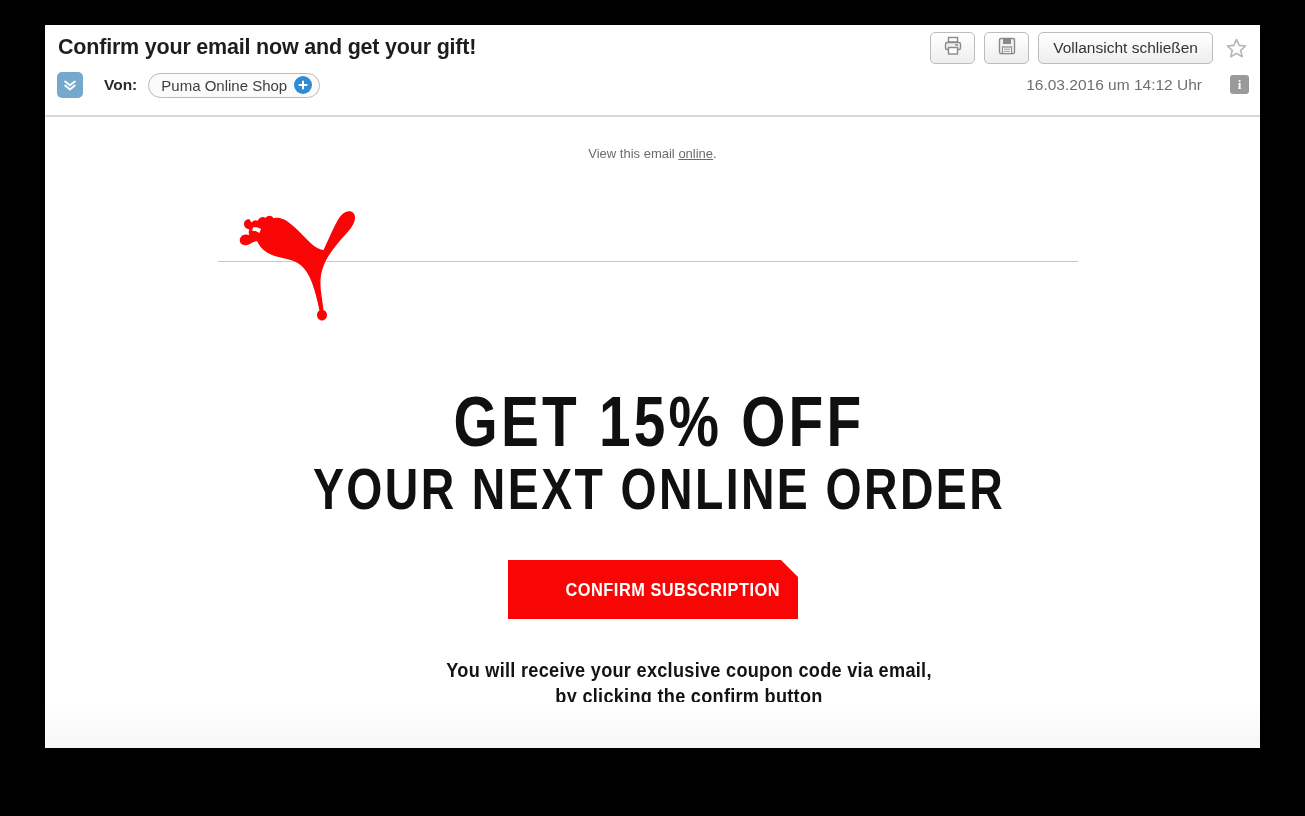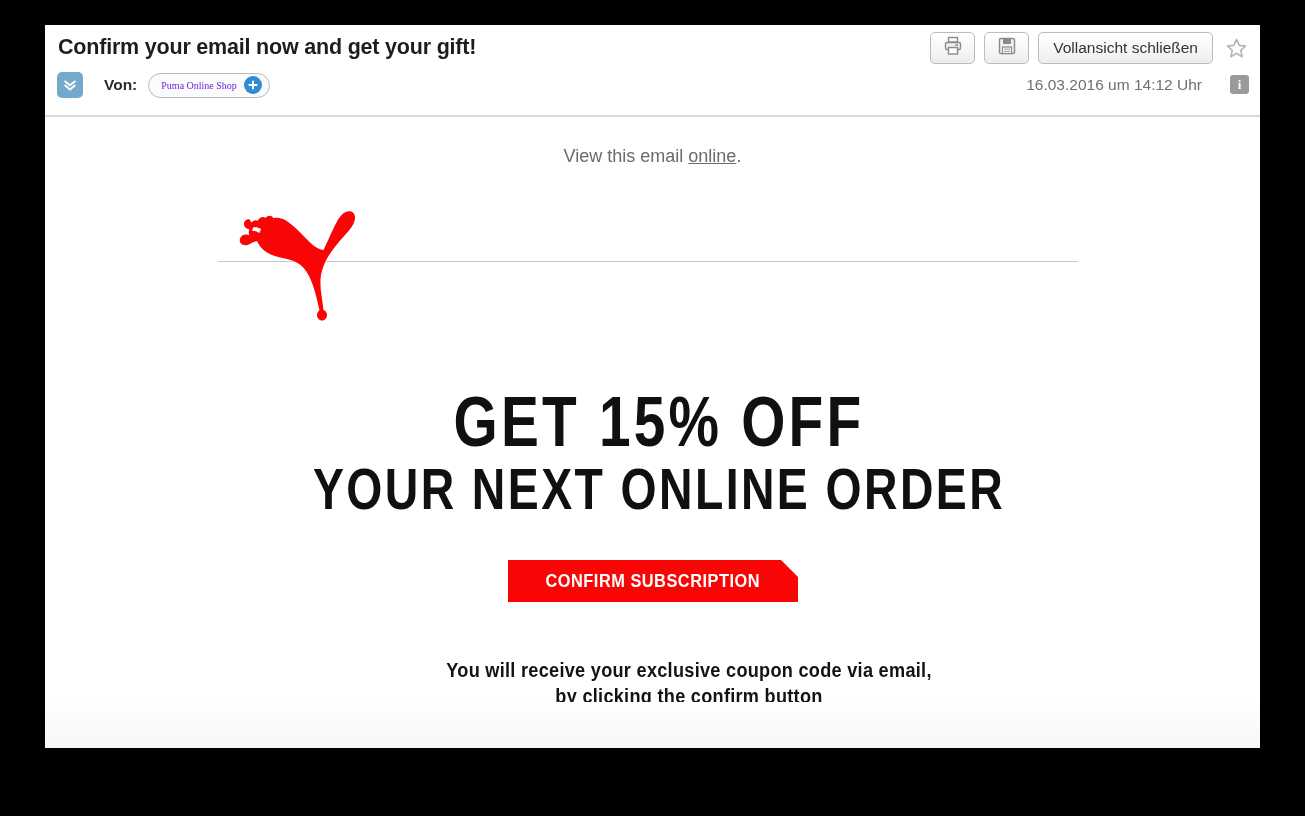--- a/index.html
+++ b/index.html
@@ -81,24 +81,23 @@
     border: 1px solid #b9b9b9;
     border-radius: 13px;
     background: #fbfbfb;
     display: flex;
     align-items: center;
     padding: 0 7px 0 12px;
     box-sizing: border-box;
   }
 
   .sender-name {
-    font-size: 10px;
-    color: #6d28d9;
-    white-space: nowrap;
-    font-family: Liberation Serif, serif;
+    font-size: 15px;
+    color: #404040;
+    white-space: nowrap;
   }
 
   .plus-icon {
     margin-left: 7px;
     width: 18px;
     height: 18px;
     border-radius: 50%;
     background: #2f8bd4;
     display: flex;
     align-items: center;
@@ -194,21 +193,21 @@
     height: 631px;
     background: #ffffff;
   }
 
   .view-online {
     position: absolute;
     top: 29px;
     left: 0;
     width: 1215px;
     text-align: center;
-    font-size: 18px;
+    font-size: 13px;
     color: #6b6b6b;
   }
 
   .view-online a {
     color: #6b6b6b;
     text-decoration: underline;
   }
 
   
   .logo-block {
@@ -272,25 +271,25 @@
     top: 443px;
     left: 0;
     width: 1215px;
     display: flex;
     justify-content: center;
   }
 
   .cta-button {
     position: relative;
     width: 290px;
-    height: 42px;
+    height: 59px;
     background: #fa0505;
     display: flex;
     align-items: center;
-    justify-content: center;
+    justify-content: flex-end;
     cursor: pointer;
     overflow: hidden;
   }
 
   .cta-label {
     color: #ffffff;
     font-size: 19px;
     font-weight: bold;
     letter-spacing: 0.6px;
     transform: scaleX(0.86);

